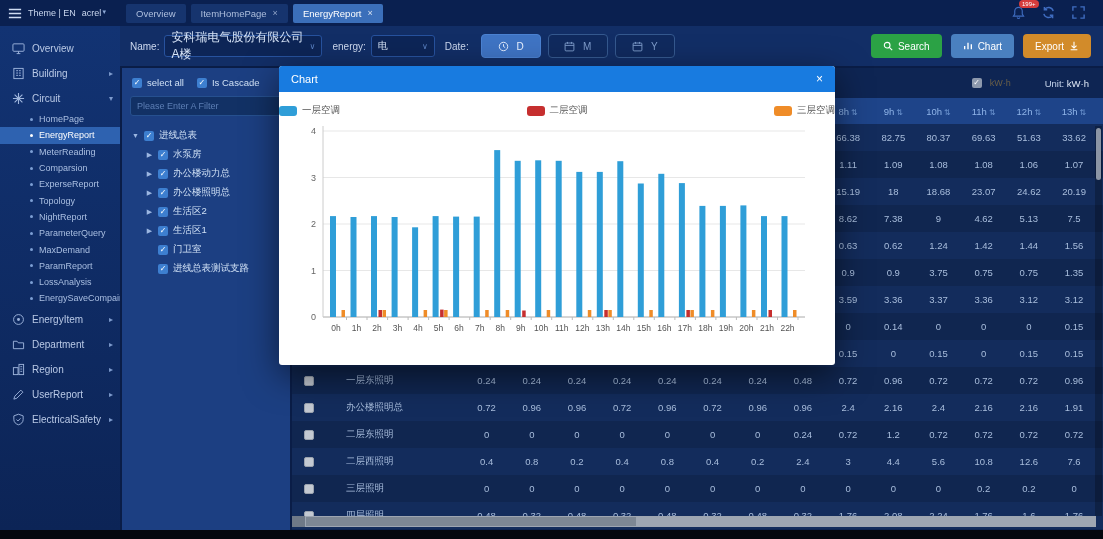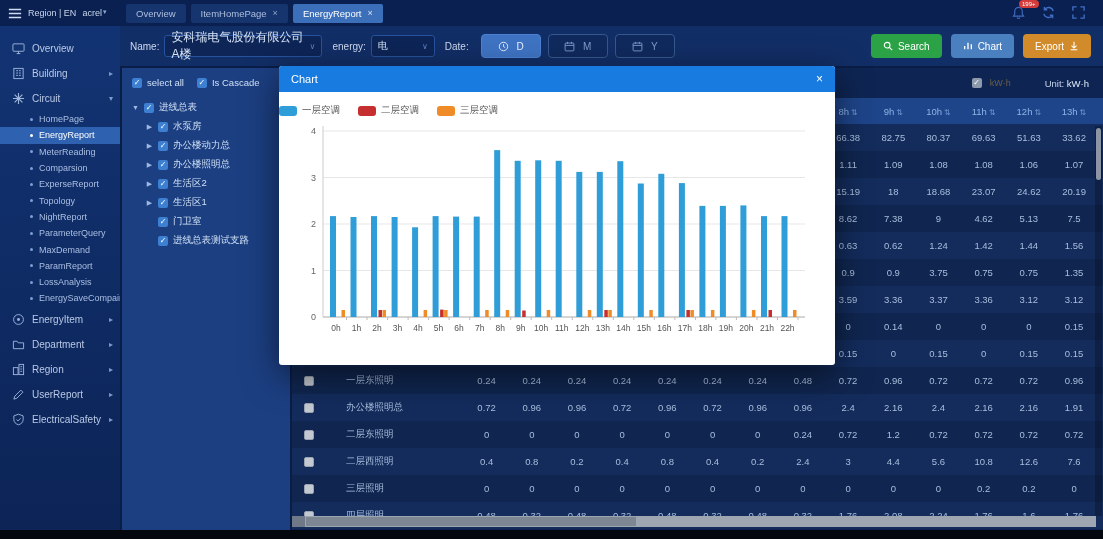--- a/index.html
+++ b/index.html
@@ -81,40 +81,40 @@
   .vthumb{position:absolute;top:2px;left:1px;width:5px;height:52px;border-radius:3px;background:#8b95a5;cursor:pointer}
   .hscroll{position:absolute;left:0;bottom:3px;width:804px;height:11px;background:#9ea6b2}
   .hthumb{position:absolute;left:14px;top:1px;width:330px;height:9px;background:#7d8794;cursor:pointer}
   .hcorner{position:absolute;left:0;top:0;width:13px;height:11px;background:#6f7987}
 
   
   .modal{position:absolute;top:66px;left:279px;width:556px;height:299px;background:#fff;border-radius:3px;box-shadow:0 10px 35px rgba(0,0,0,.55);overflow:hidden}
   .modal-head{height:26px;background:#187be0;display:flex;align-items:center;justify-content:space-between;padding:0 12px}
   .modal-title{color:#fff;font-size:11px}
   .modal-close{color:#fff;font-size:12px;cursor:pointer}
-  .legend{display:flex;justify-content:flex-start;gap:18px;margin-top:12px}
+  .legend{display:flex;justify-content:space-between;gap:18px;margin-top:12px}
   .legend-item{display:flex;align-items:center;gap:5px;font-size:9.5px;color:#555;cursor:pointer}
   .swatch{width:18px;height:10px;border-radius:3px}
   .chart-wrap{margin:4px 0 0 14px}
 
   .bottombar{position:absolute;bottom:0;left:0;width:100%;height:9px;background:#04070e}
 </style>
 </head>
 <body>
 
 <div class="app">
 
   <div class="topbar">
     <div class="topbar-left">
       <div class="hamburger">
         <svg viewBox="0 0 16 12" width="14" height="11">
             <path d="M1 1.5h14M1 6h14M1 10.5h14" stroke="currentColor" stroke-width="1.6"></path>
           </svg>
       </div>
-      <span class="theme-label">Region | EN</span>
+      <span class="theme-label">Theme | EN</span>
       <span class="user-menu">
         <span>acrel</span>
         <span class="caret">▾</span>
       </span>
     </div>
     <div class="tabs" id="tabs">
         <div class="tab">
           <span>Overview</span>
         </div>
         <div class="tab">
@@ -336,20 +336,21 @@
     </div>
   </div>
 
   <div class="tree-panel">
     <div class="tree-top">
       <span class="cb">✓</span>
       <span class="lbl">select all</span>
       <span class="cb">✓</span>
       <span class="lbl">Is Cascade</span>
     </div>
+    <div class="tree-filter">Please Enter A Filter</div>
     <div class="tree" id="tree">
         <div class="tree-row" style="padding-left: 10px;">
           <span class="tw">▼</span>
           <span class="cb">✓</span>
           <span class="tl">进线总表</span>
         </div>
         <div class="tree-row" style="padding-left: 24px;">
           <span class="tw">▶</span>
           <span class="cb">✓</span>
           <span class="tl">水泵房</span>

